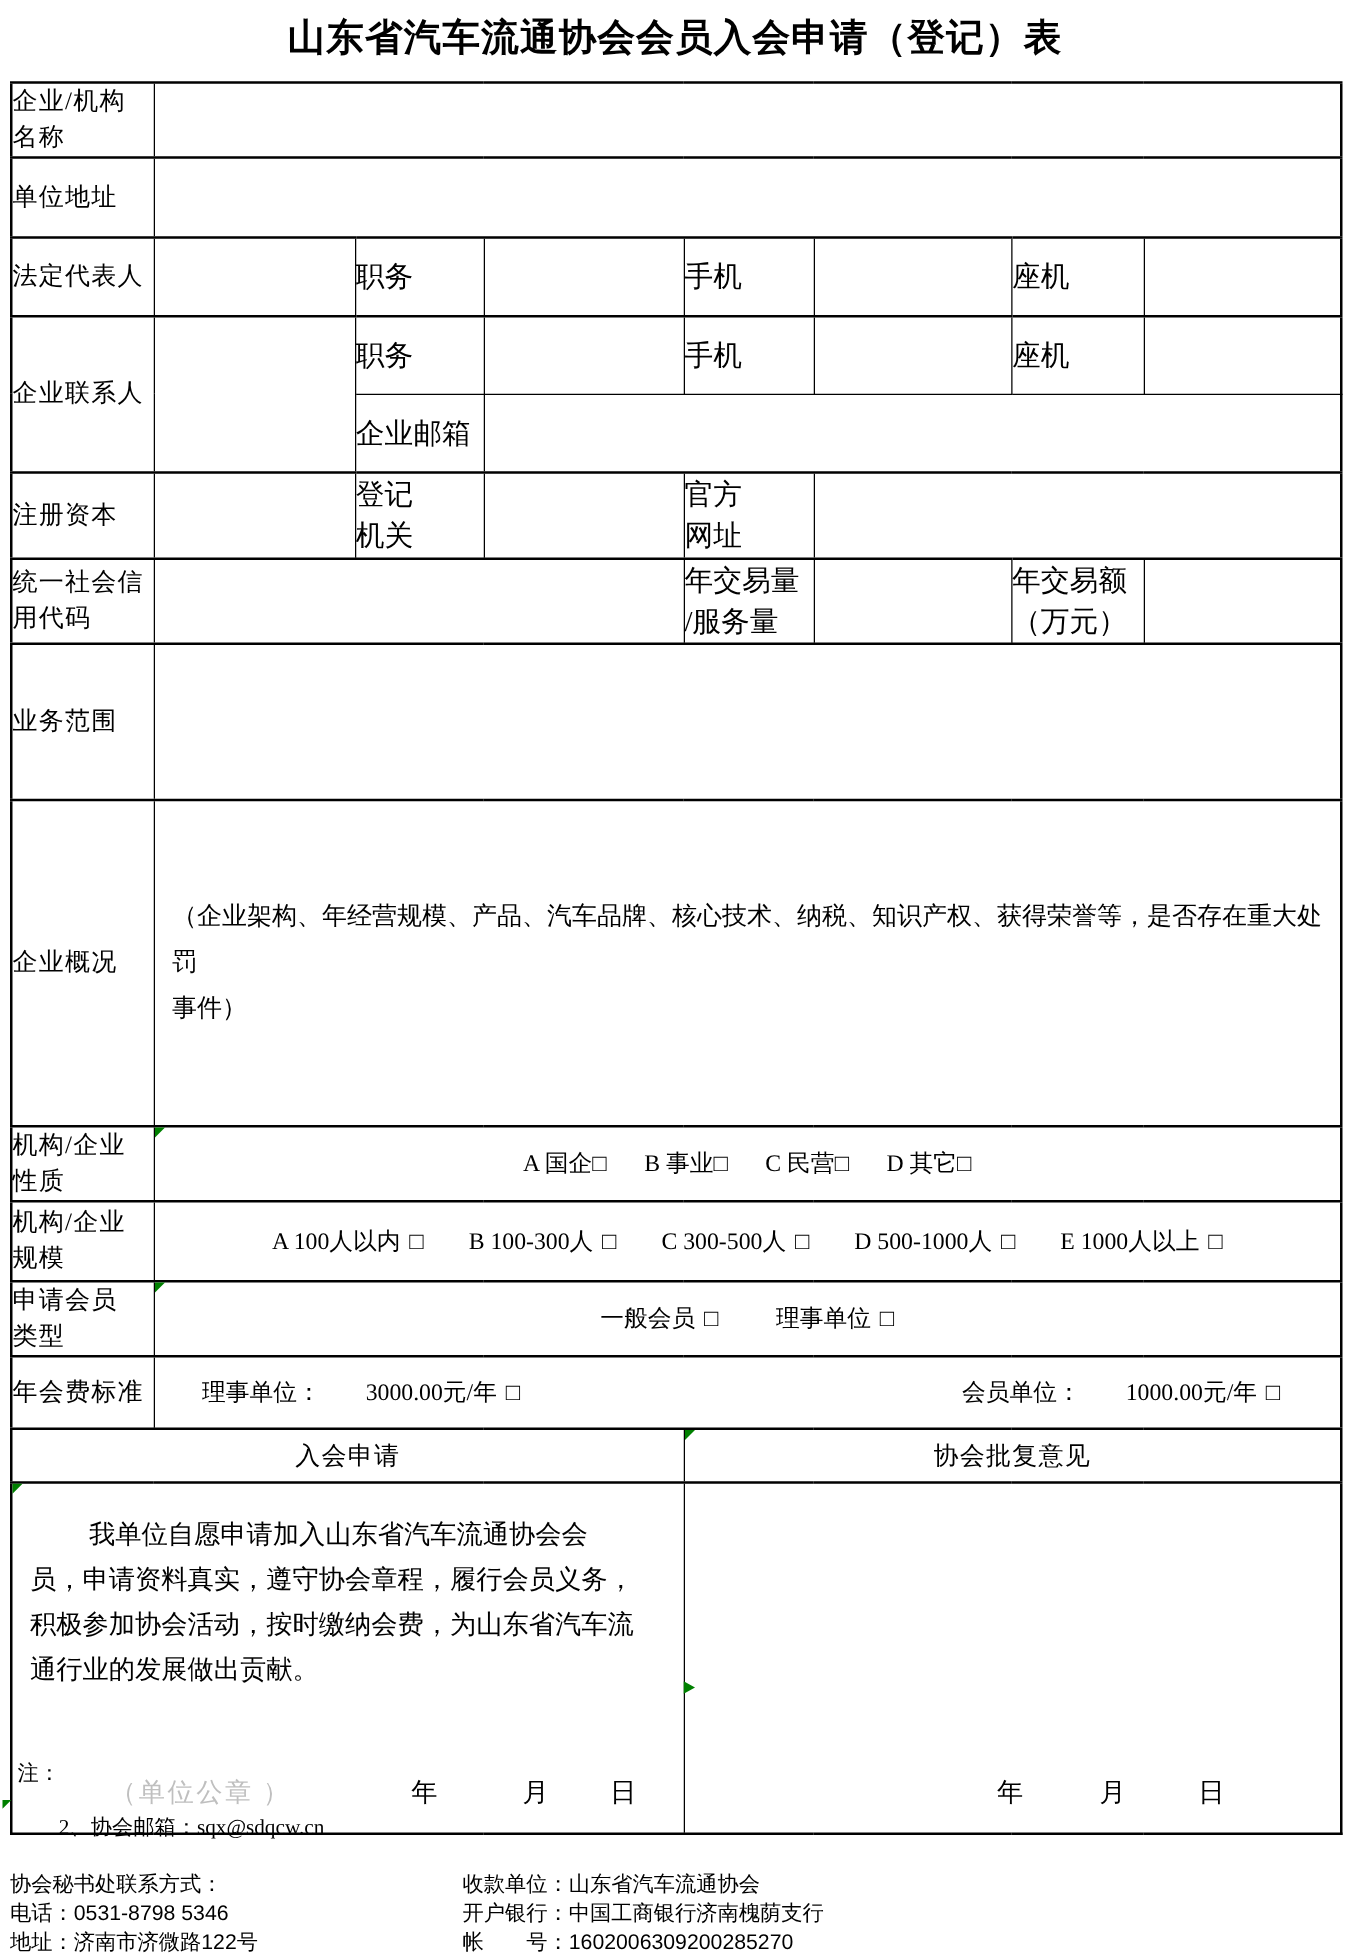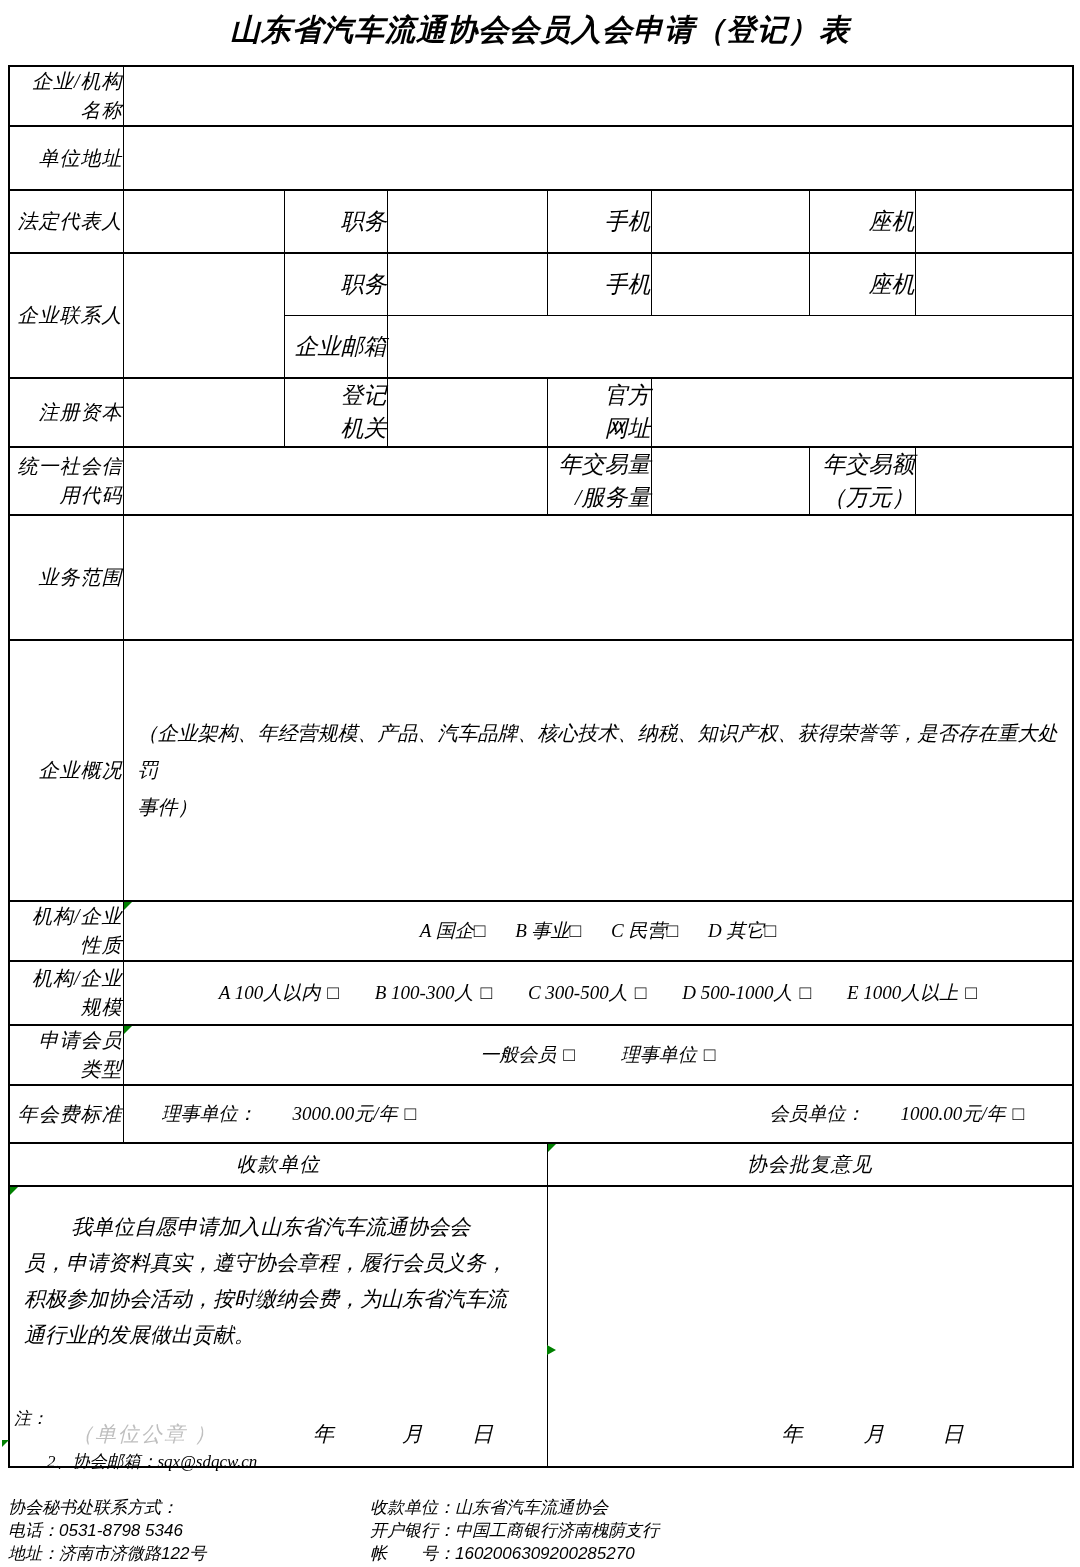--- a/index.html
+++ b/index.html
@@ -1,40 +1,40 @@
 <!DOCTYPE html>
 <html><head>
 <meta charset="utf-8">
 <style>
   html,body{margin:0;padding:0;background:#fff;}
   .page{position:relative;width:1080px;height:1567px;background:#fff;overflow:hidden;
-        font-family:"Liberation Serif","DejaVu Serif",serif;color:#000;font-style:italic;}
+        font-family:"Liberation Serif","DejaVu Serif",serif;color:#000;}
   .title{position:absolute;top:10px;left:0;width:100%;text-align:center;
          font-family:"Liberation Sans","DejaVu Sans",sans-serif;
          font-weight:bold;font-size:30px;letter-spacing:1px;}
   table.form{position:absolute;left:8px;top:65px;width:1064px;
              border-collapse:collapse;table-layout:fixed;border:2px solid #000;}
   td{border:1px solid #000;padding:0;vertical-align:middle;position:relative;}
   tr.hr > td{border-top-width:2px;}
-  .lab{text-align:right;font-size:20px;letter-spacing:1px;line-height:1.45;white-space:pre-line;}
+  .lab{text-align:left;font-size:20px;letter-spacing:1px;line-height:1.45;white-space:pre-line;}
   .lab-sm{font-size:23px;letter-spacing:0;}
   .optrow{display:flex;align-items:center;justify-content:center;font-size:19px;}
   .optrow .opt{white-space:nowrap;}
   .gap30{gap:30px;} .gap36{gap:36px;text-align:right;} .gap46{gap:46px;}
   .cb{display:inline-block;font-size:19px;}
   .cb-sp{margin-left:7px;}
   .feerow{display:flex;align-items:center;justify-content:space-between;
           font-size:19px;padding:0 48px 0 38px;}
   .feegrp{white-space:nowrap;}
   .fee-amt{margin-left:36px;}
   .hint{display:block;padding:0 14px;font-size:20px;line-height:37px;white-space:pre-line;}
   .hdr{text-align:center;font-size:20px;letter-spacing:1px;}
   .appcell{vertical-align:top;}
   .appbody{display:block;padding:22px 12px 0 14px;font-size:21px;line-height:36px;white-space:pre-line;}
-  .sigrow{position:absolute;left:0;bottom:20px;width:100%;height:26px;font-size:21px;}
+  .sigrow{position:absolute;left:16px;bottom:20px;width:100%;height:26px;font-size:21px;}
   .sigrow span{position:absolute;white-space:nowrap;}
   .seal{color:#bfbfbf;letter-spacing:2px;}
   
   .cmark{position:absolute;top:0;left:0;width:0;height:0;
          border-top:8px solid #008000;border-right:8px solid transparent;}
   .cflag{position:absolute;left:-1px;width:0;height:0;
          border-left:9px solid #008000;border-top:5px solid transparent;border-bottom:5px solid transparent;}
   .notes{position:absolute;left:14px;top:1408px;width:1000px;font-size:17px;line-height:22px;}
   .notes .row{display:flex;}
   .notes .row2{margin-left:33px;margin-top:21px;align-items:center;}
@@ -183,21 +183,21 @@
       <td class="lab">年会费标准</td>
       <td colspan="7">
         <div class="feerow">
           <span class="feegrp"><span>理事单位：</span><span class="fee-amt">3000.00元/年</span><span class="cb cb-sp">□</span></span>
           <span class="feegrp"><span>会员单位：</span><span class="fee-amt">1000.00元/年</span><span class="cb cb-sp">□</span></span>
         </div>
       </td>
     </tr>
 
     <tr class="hr" style="height:43px">
-      <td colspan="4" class="hdr">收款单位</td>
+      <td colspan="4" class="hdr">入会申请</td>
       <td colspan="4" class="hdr">
         <span class="cmark"></span>
         <span>协会批复意见</span>
       </td>
     </tr>
 
     <tr class="hr" style="height:281px">
       <td colspan="4" class="appcell">
         <span class="cmark"></span>
         <span class="appbody">　　 我单位自愿申请加入山东省汽车流通协会会

